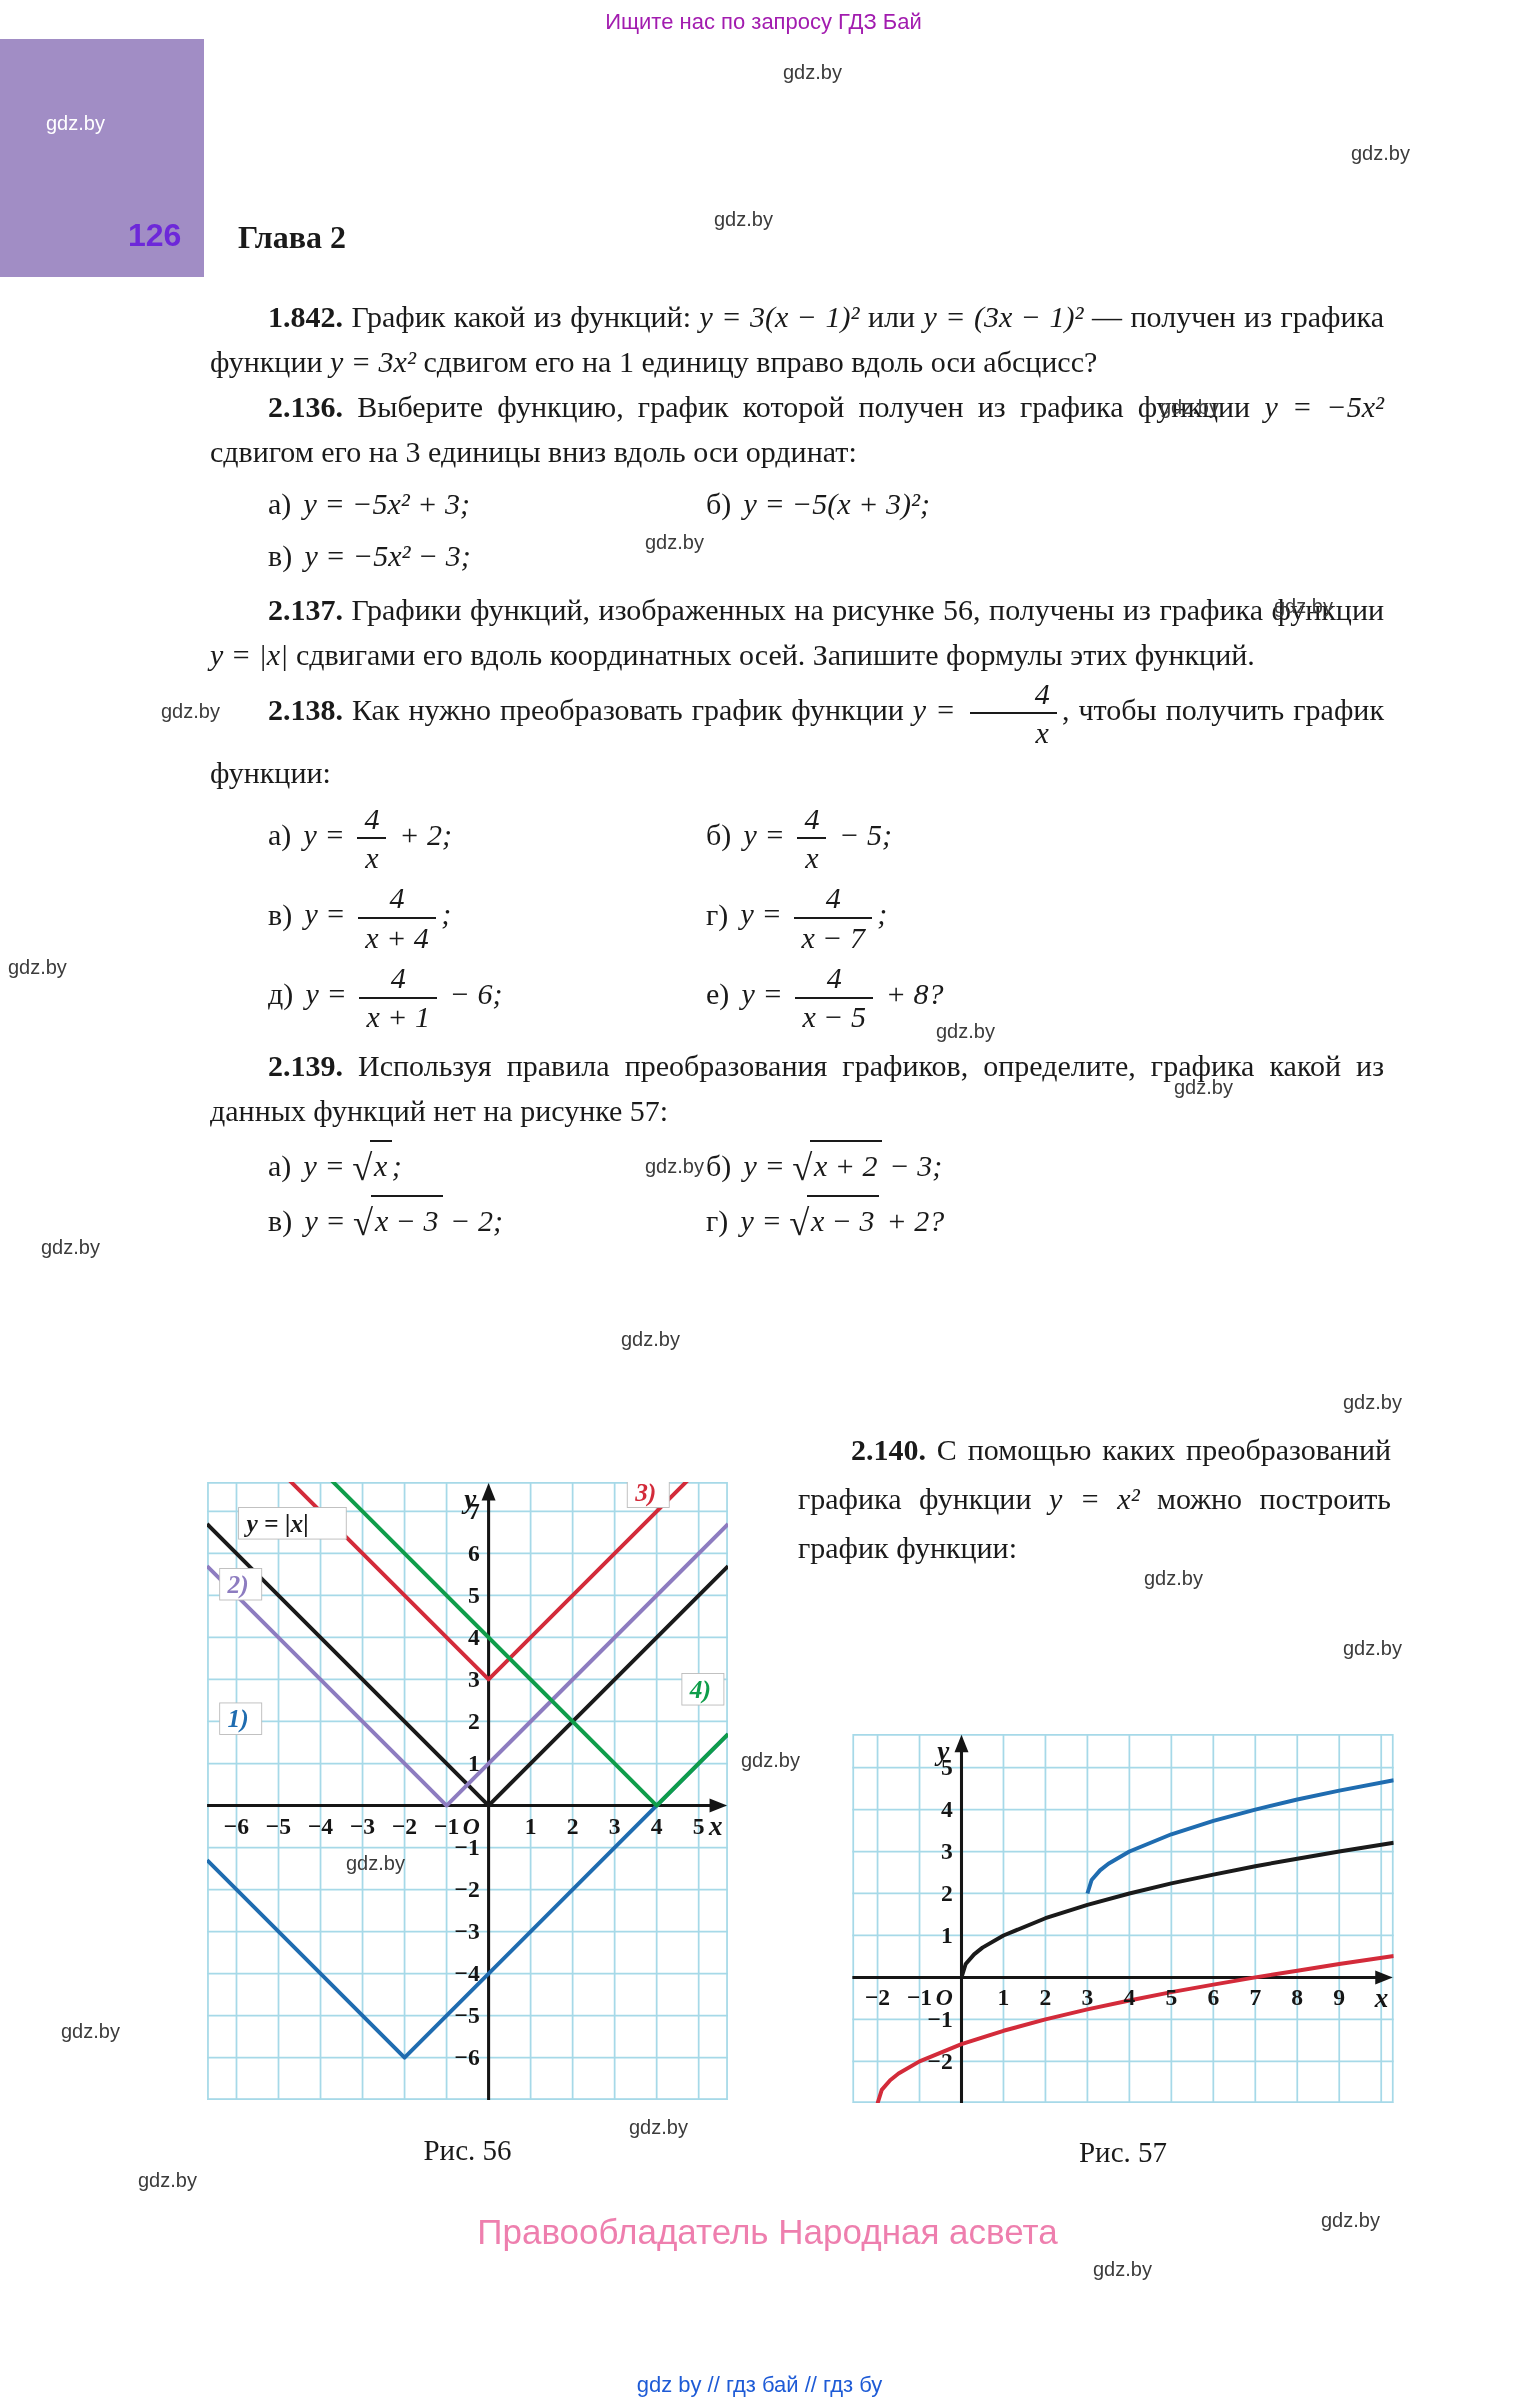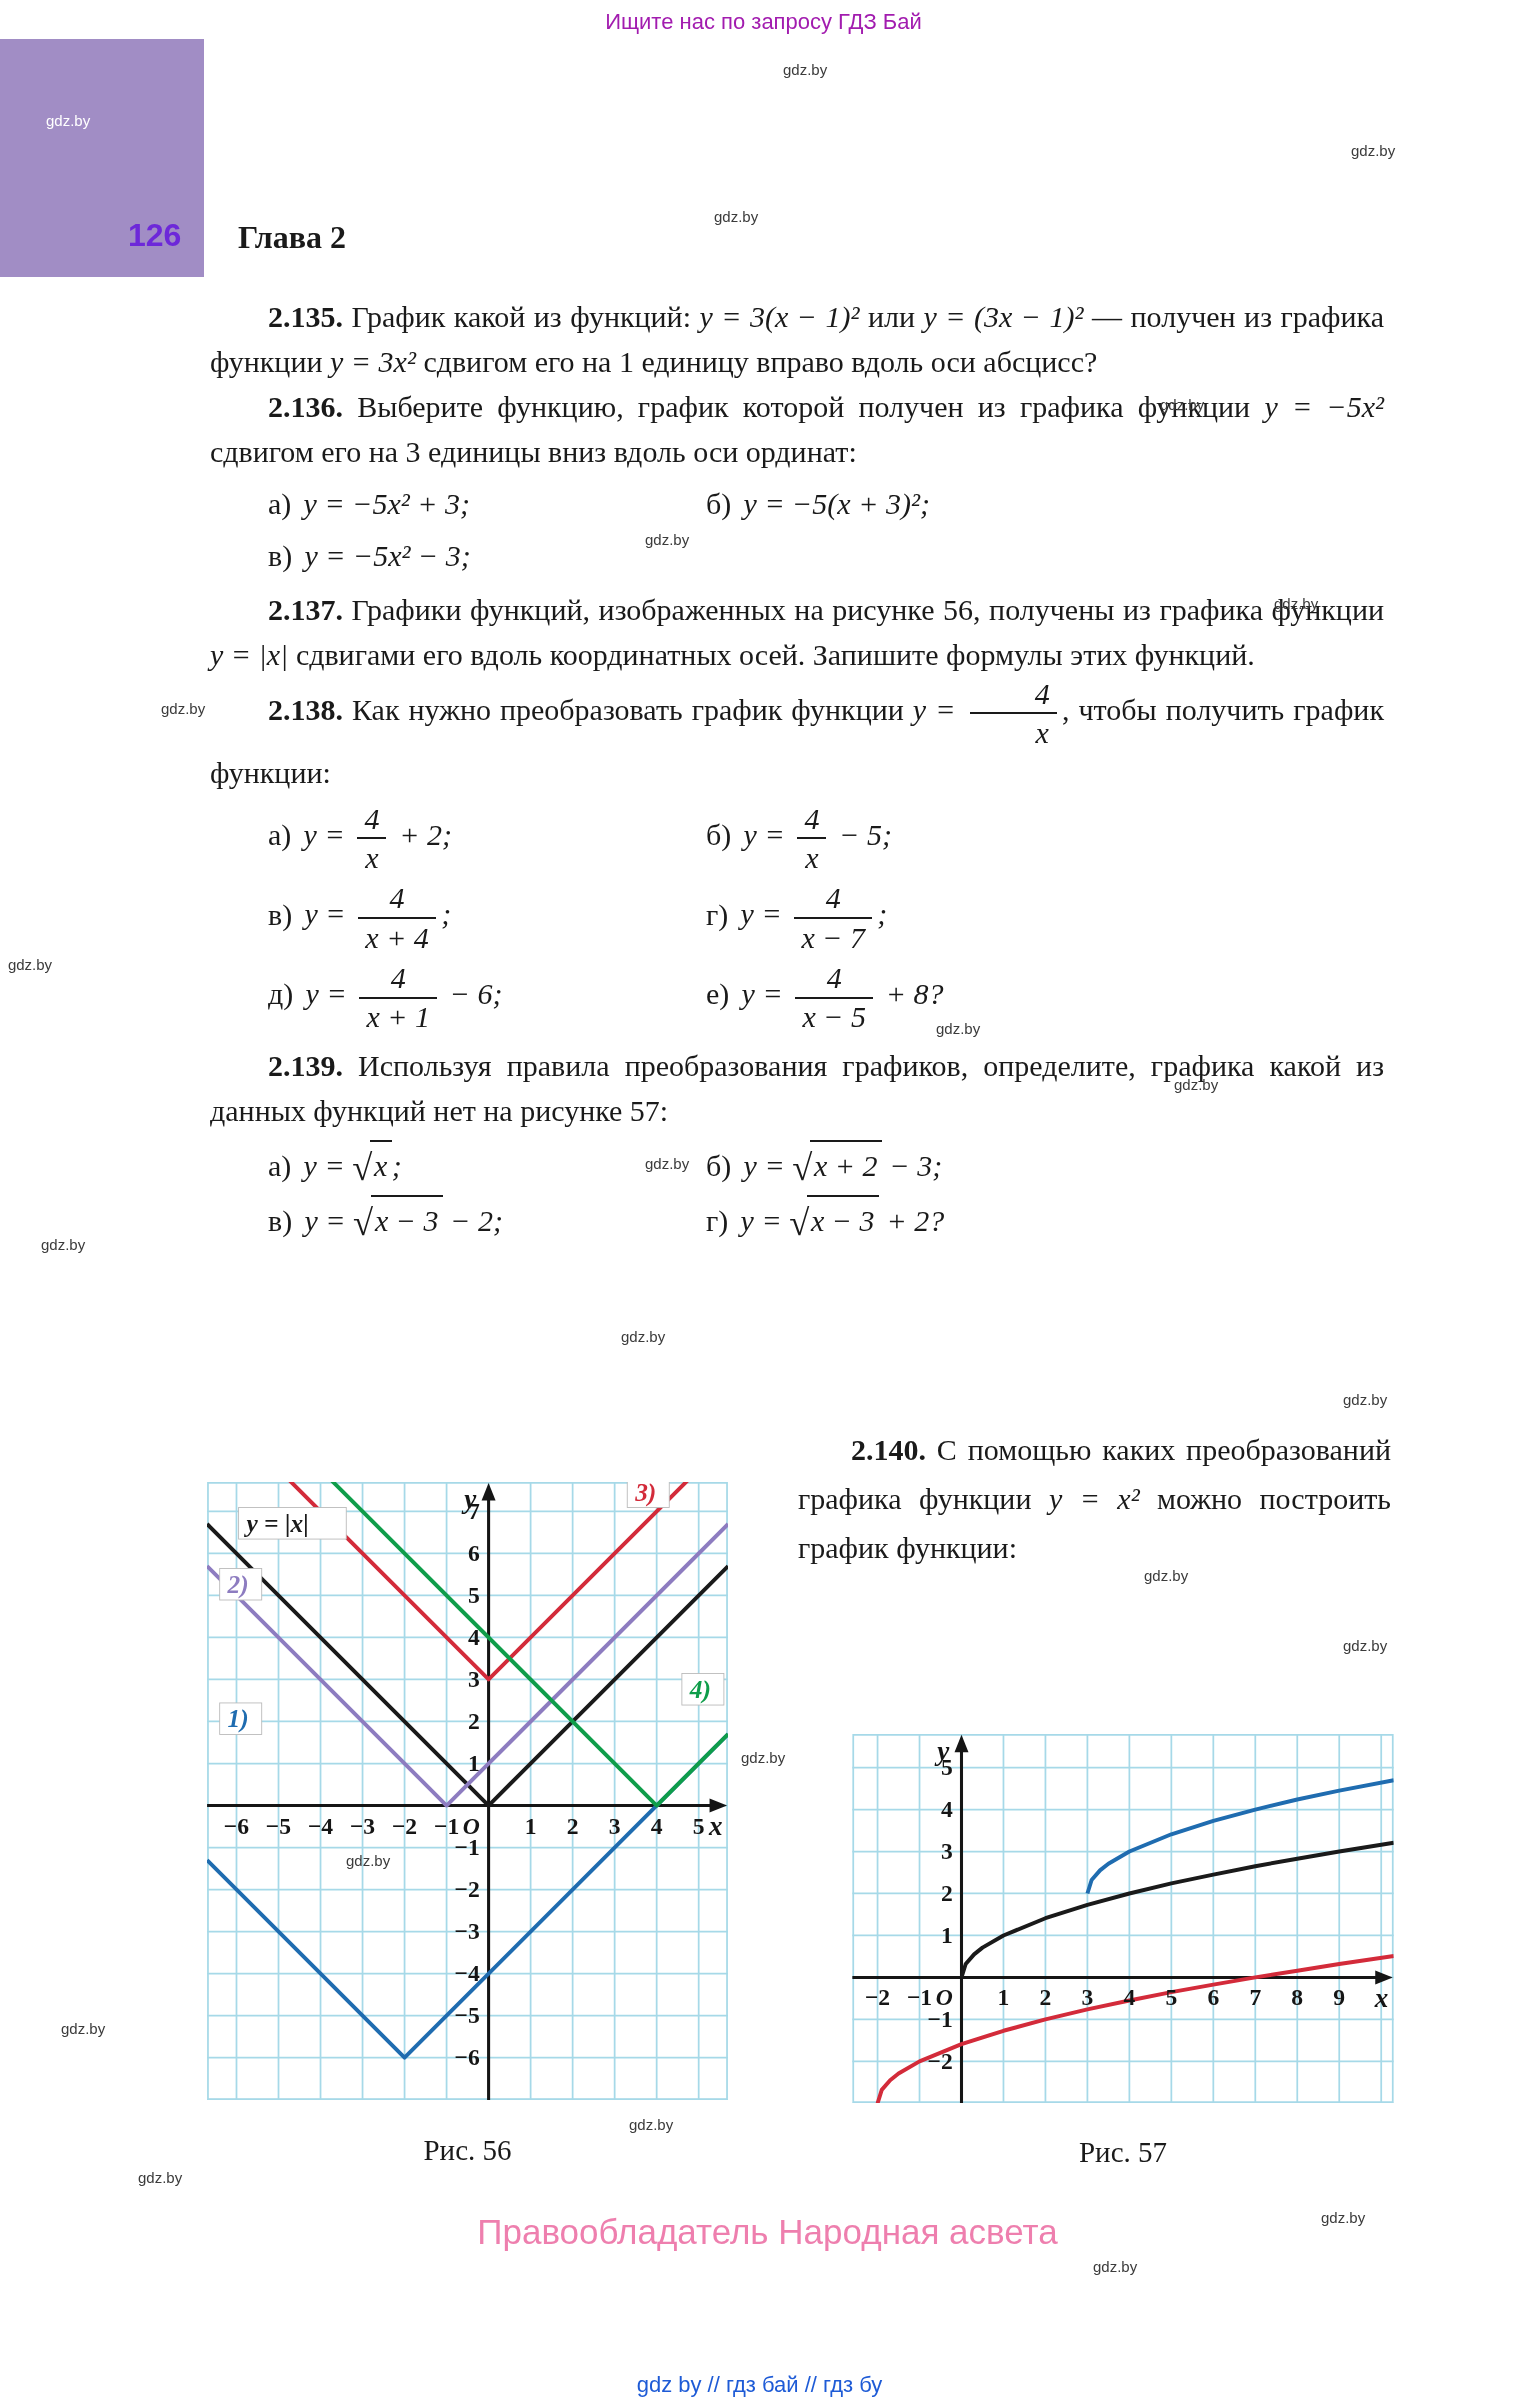--- a/index.html
+++ b/index.html
@@ -1,20 +1,20 @@
 <!DOCTYPE html>
 <html style="font-size:14px"><head>
 <meta charset="utf-8">
 <style>
   *{margin:0;padding:0;box-sizing:border-box;}
   html,body{background:#ffffff;}
   .page{position:relative;width:1519px;height:2401px;background:#fff;font-family:"Liberation Serif",serif;color:#1a1a1a;overflow:hidden;}
   .top-link{position:absolute;top:8.8px;left:4px;width:100%;text-align:center;font-family:"Liberation Sans",sans-serif;font-size:22px;color:#a21caf;cursor:pointer;}
   .purple-box{position:absolute;left:0;top:39px;width:204px;height:238px;background:#a18dc5;}
-  .wm{position:absolute;font-family:"Liberation Sans",sans-serif;font-size:15px;color:#3c3c3c;white-space:nowrap;z-index:5;}
+  .wm{position:absolute;font-family:"Liberation Sans",sans-serif;font-size:20px;color:#3c3c3c;white-space:nowrap;z-index:5;}
   .wm-white{color:#ffffff;}
   .page-num{position:absolute;left:128px;top:217px;font-family:"Liberation Sans",sans-serif;font-size:32px;font-weight:bold;color:#6d28d9;}
   .chapter{position:absolute;left:238px;top:219px;font-size:32px;font-weight:bold;}
   .content{position:absolute;left:210px;top:294px;width:1174px;font-size:30px;line-height:45px;text-align:justify;}
   .para{text-indent:58px;}
   .ex-num{font-weight:bold;}
   .math{font-style:italic;white-space:nowrap;}
   .opt-grid{display:grid;grid-template-columns:438px auto;padding-left:58px;margin:3.5px 0 5.3px;text-align:left;}
   .opt{padding:3.5px 0;}
   .opt-label{margin-right:12.3px;}
@@ -70,21 +70,21 @@
   <span class="wm" style="left:741px;top:1749px">gdz.by</span>
   <span class="wm" style="left:346px;top:1852px">gdz.by</span>
   <span class="wm" style="left:61px;top:2020px">gdz.by</span>
   <span class="wm" style="left:629px;top:2116px">gdz.by</span>
   <span class="wm" style="left:138px;top:2169px">gdz.by</span>
   <span class="wm" style="left:1321px;top:2209px">gdz.by</span>
   <span class="wm" style="left:1093px;top:2258px">gdz.by</span>
 
   <div class="content">
 
-    <p class="para"><span class="ex-num">2.135.</span><span> График какой из функций: </span><span class="math">y = 3(x − 1)²</span><span> или </span><span class="math">y = (3x − 1)²</span><span> — получен из графика функции </span><span class="math">y = 3x²</span><span> сдвигом его на 1 единицу вправо вдоль оси абсцисс?</span></p>
+    <p class="para"><span class="ex-num">1.842.</span><span> График какой из функций: </span><span class="math">y = 3(x − 1)²</span><span> или </span><span class="math">y = (3x − 1)²</span><span> — получен из графика функции </span><span class="math">y = 3x²</span><span> сдвигом его на 1 единицу вправо вдоль оси абсцисс?</span></p>
 
     <p class="para"><span class="ex-num">2.136.</span><span> Выберите функцию, график которой получен из графика функции </span><span class="math">y = −5x²</span><span> сдвигом его на 3 единицы вниз вдоль оси ординат:</span></p>
 
     <div class="opt-grid">
       <div class="opt"><span class="opt-label">а)</span><span class="math">y = −5x² + 3;</span></div>
       <div class="opt"><span class="opt-label">б)</span><span class="math">y = −5(x + 3)²;</span></div>
       <div class="opt"><span class="opt-label">в)</span><span class="math">y = −5x² − 3;</span></div>
     </div>
 
     <p class="para"><span class="ex-num">2.137.</span><span> Графики функций, изображенных на рисунке 56, получены из графика функции </span><span class="math">y = |x|</span><span> сдвигами его вдоль координатных осей. Запишите формулы этих функций.</span></p>

